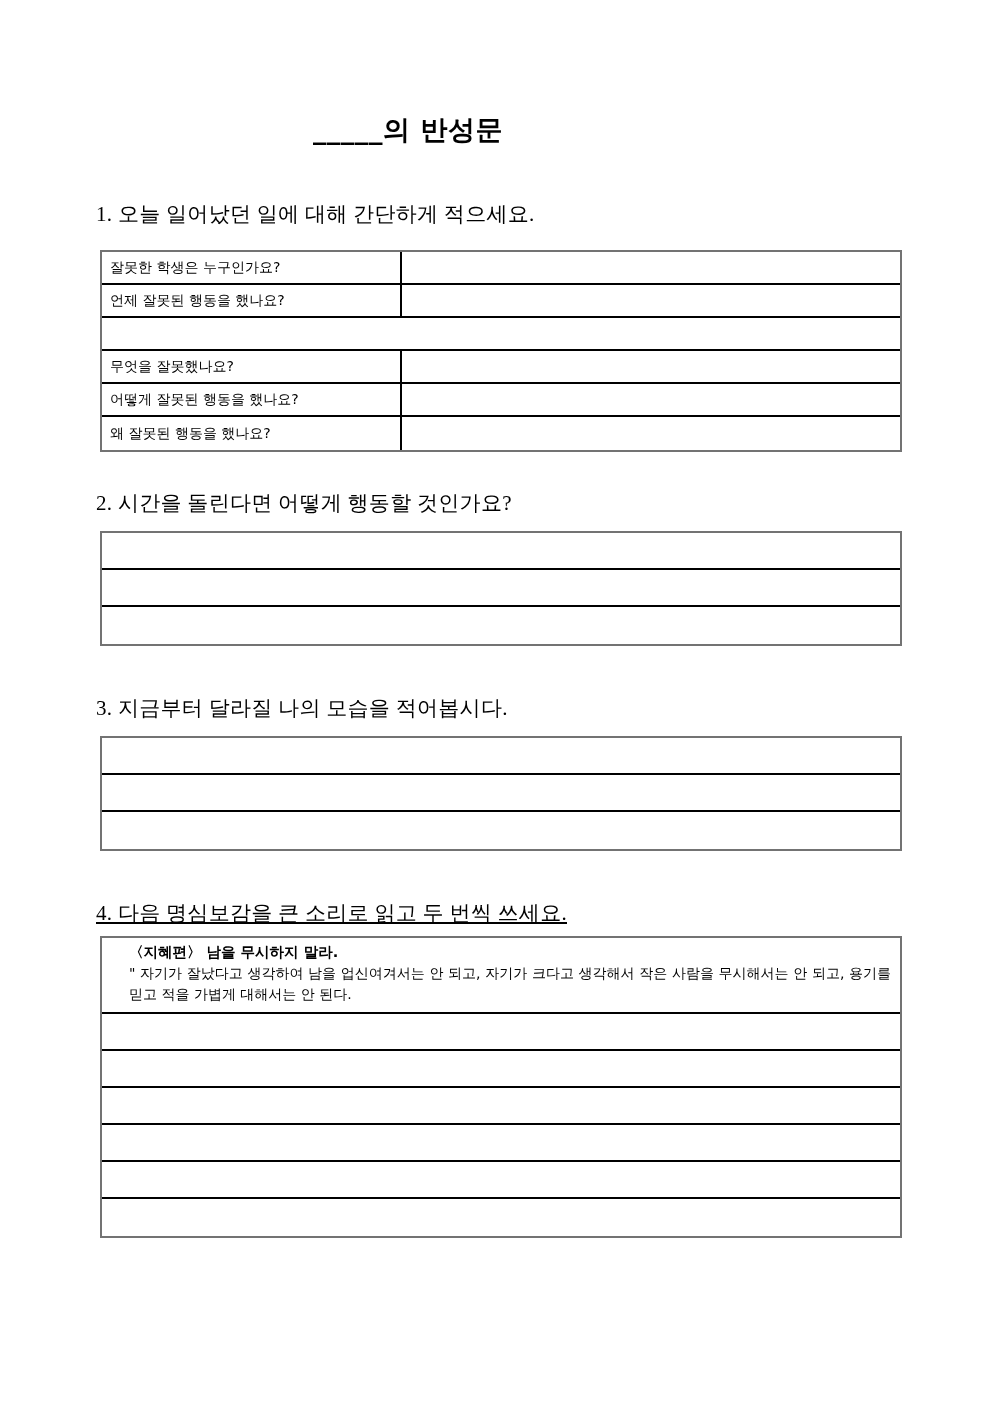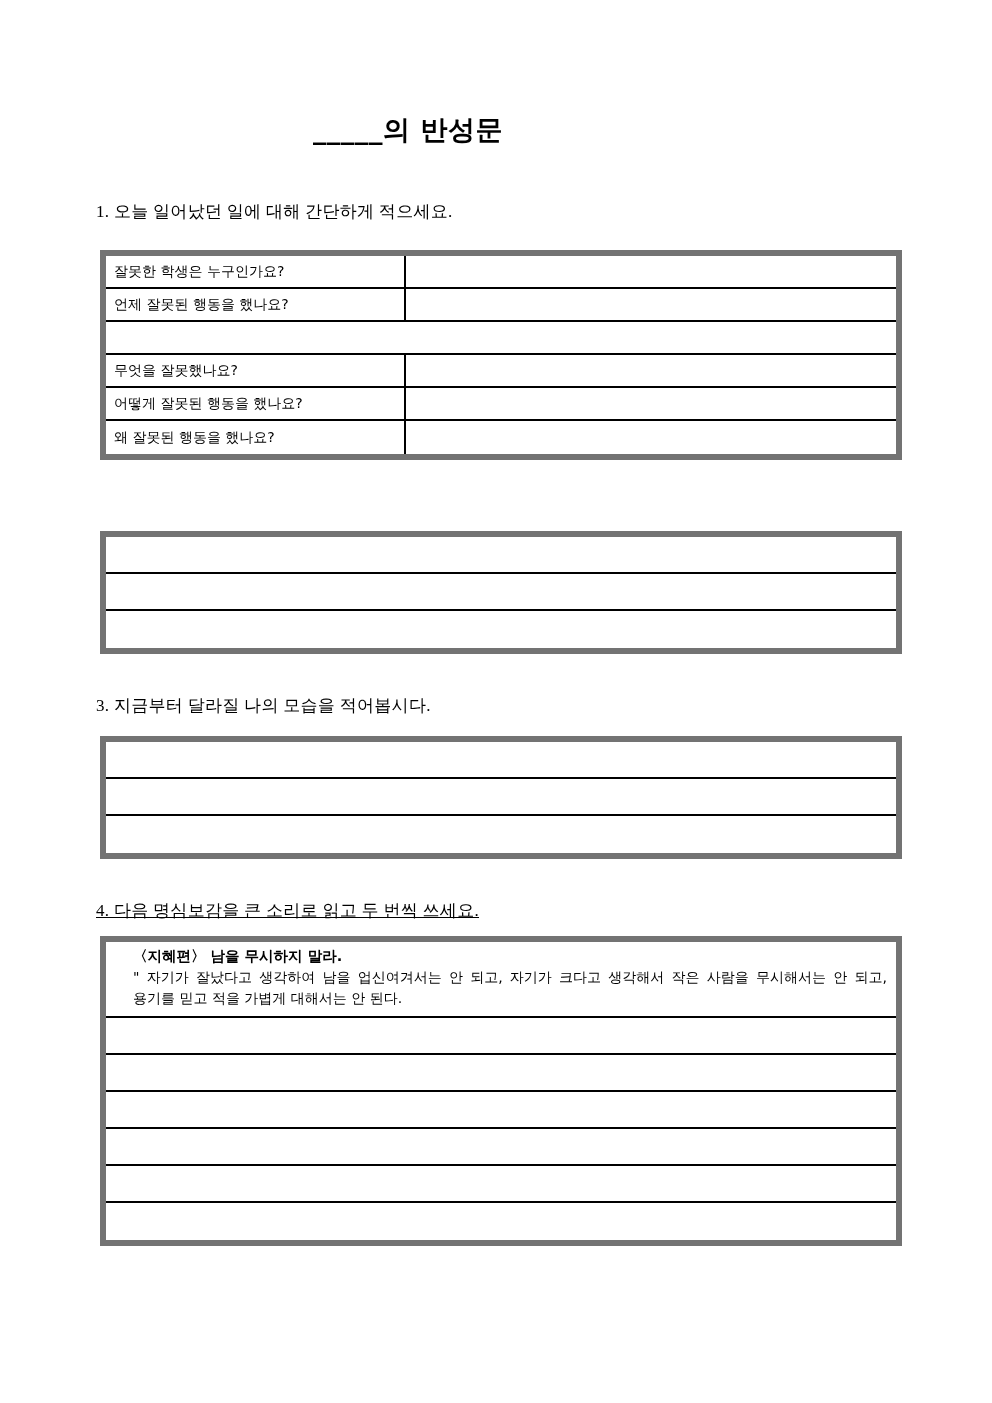--- a/index.html
+++ b/index.html
@@ -34,36 +34,36 @@
     font-weight: bold;
     font-size: 27px;
     letter-spacing: 0.5px;
     white-space: pre;
   }
 
   
   .q-heading {
     position: absolute;
     left: 96px;
-    font-size: 17px;
+    font-size: 21px;
     font-family: "Liberation Serif", "DejaVu Serif", serif;
     white-space: pre;
     letter-spacing: 0.3px;
   }
   #q1-heading { top: 200px; }
   #q2-heading { top: 489px; }
   #q3-heading { top: 694px; }
   #q4-heading { top: 899px; text-decoration: underline; }
 
   
   .grid {
     position: absolute;
     left: 100px;
     width: 802px;
-    border: 6px solid #737373;
+    border: 2px solid #737373;
     border-collapse: collapse;
     box-sizing: border-box;
     background: #ffffff;
   }
   .grid .row {
     display: flex;
     border-bottom: 2px solid #000000;
     box-sizing: border-box;
   }
   .grid .row:last-child {
@@ -145,20 +145,21 @@
     <div class="row">
       <div class="cell-label">어떻게 잘못된 행동을 했나요?</div>
       <div class="cell-answer"></div>
     </div>
     <div class="row">
       <div class="cell-label">왜 잘못된 행동을 했나요?</div>
       <div class="cell-answer"></div>
     </div>
   </div>
 
+  <div class="q-heading" id="q2-heading">2. 시간을 돌린다면 어떻게 행동할 것인가요?</div>
 
   <div class="grid" id="q2-lines">
     <div class="row"></div>
     <div class="row"></div>
     <div class="row"></div>
   </div>
 
   <div class="q-heading" id="q3-heading">3. 지금부터 달라질 나의 모습을 적어봅시다.</div>
 
   <div class="grid" id="q3-lines">

